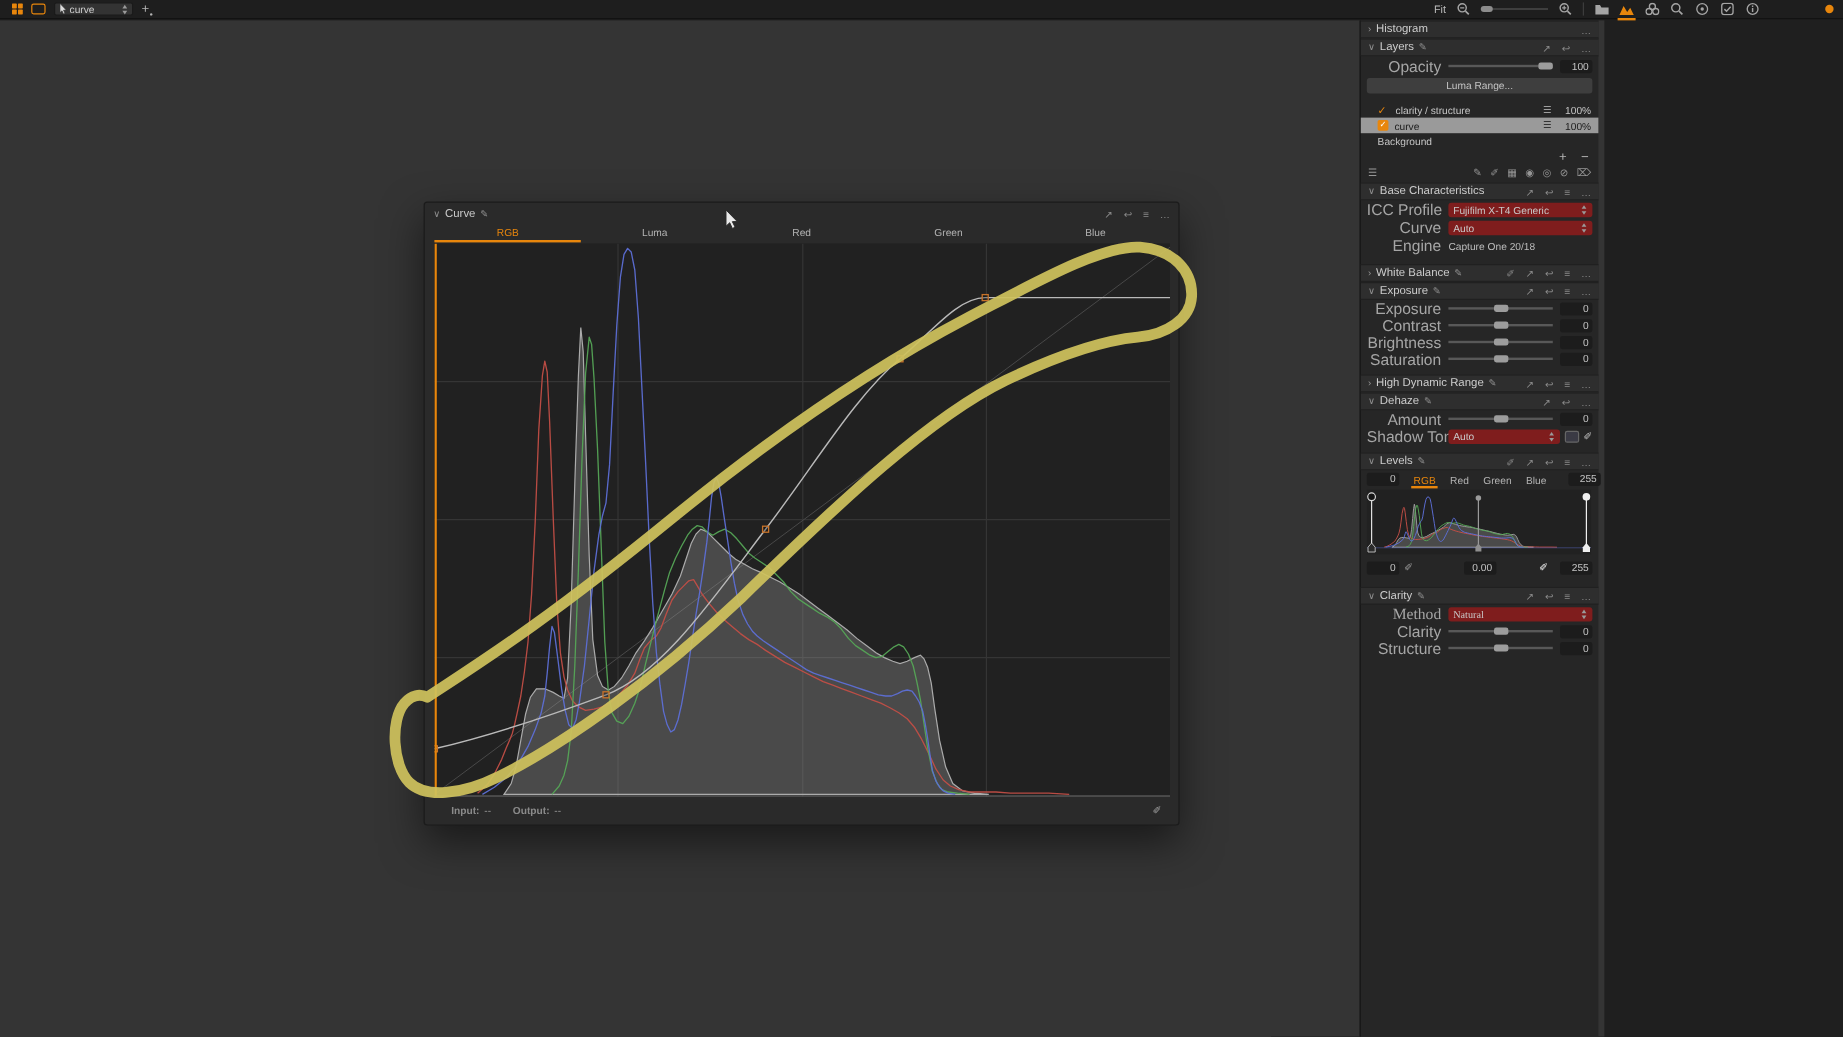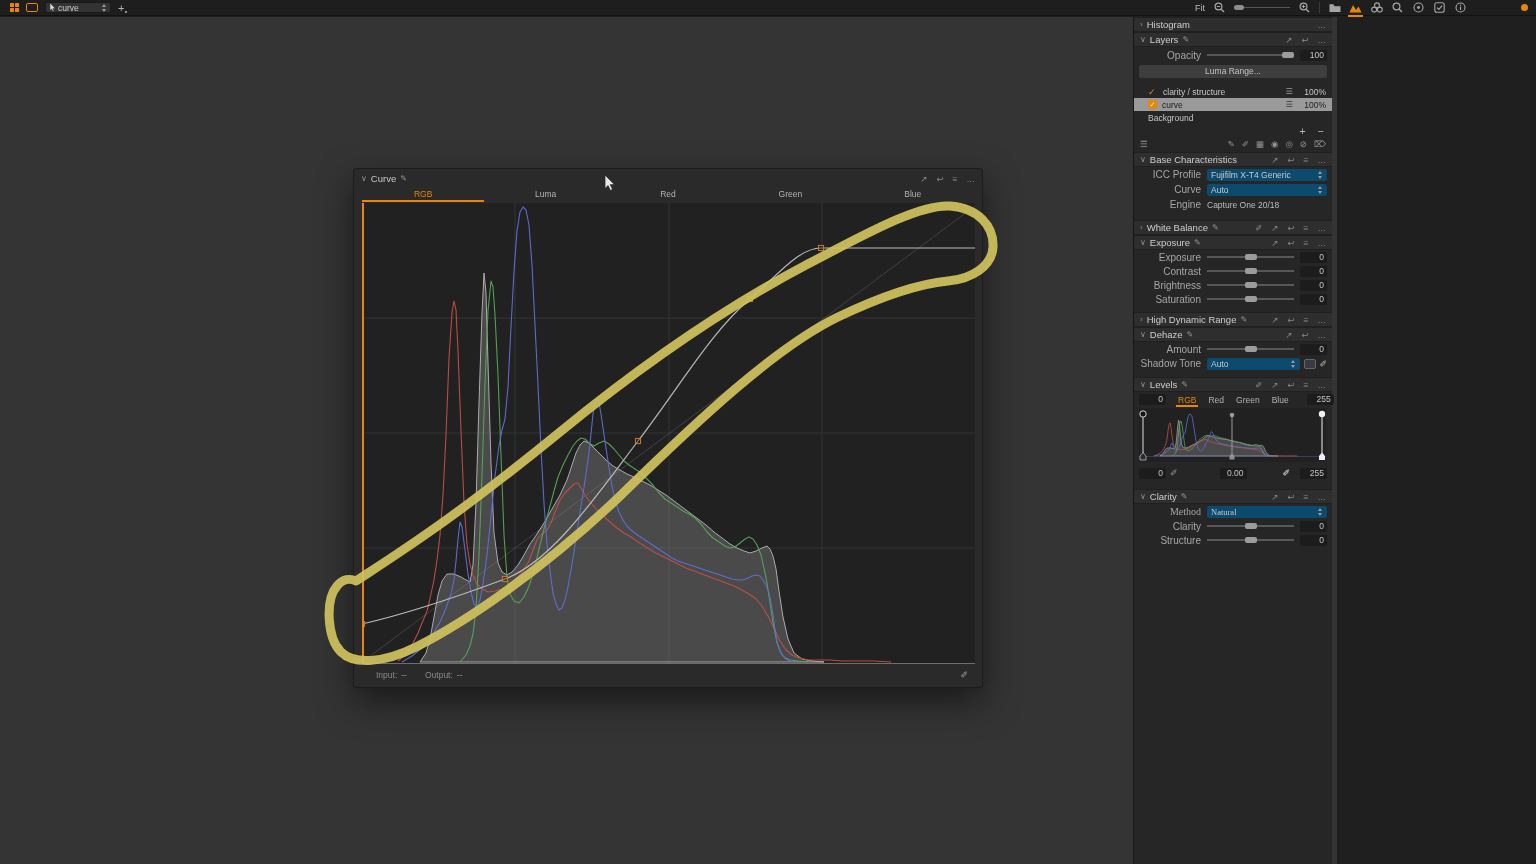--- a/index.html
+++ b/index.html
@@ -45,41 +45,41 @@
   .pencil { color:#8f8f8f; font-size:8px; }
   .spacer { flex:1; }
   .hic { color:#8a8a8a; font-size:8.5px; margin-left:5px; }
   .dlg-tabs { height:14px; display:flex; padding:0 8px; }
   .dtab { flex:1; text-align:center; font-size:8.5px; color:#b3b3b3; position:relative; line-height:13px; }
   .dtab.active { color:#e8860c; }
   .dtab.active::after { content:""; position:absolute; left:0; right:0; bottom:0; height:2px; background:#e8860c; }
   .plotwrap { position:absolute; left:8px; top:34px; width:613px; height:461px; background:#212121; }
   .dlg-foot { position:absolute; left:0; bottom:0; width:100%; height:25px; display:flex; align-items:center;
     padding:0 14px 0 22px; font-size:8.5px; color:#9a9a9a; gap:4px; }
-  .dlg-foot b { font-weight:normal; color:#8a8a8a; }
+  .dlg-foot b { font-weight:bold; color:#8a8a8a; }
   .footval { color:#9a9a9a; margin-right:14px; }
 
   
   .overlay { position:absolute; left:0; top:0; width:1536px; height:864px; pointer-events:none; }
 
   
   .sidebar { position:absolute; right:0; top:17px; width:199px; height:847px; background:#262626;
     border-left:1px solid #161616; font-size:9px; color:#b5b5b5; }
   .phead { height:15px; background:#2e2e2e; border-top:1px solid #202020; border-bottom:1px solid #202020;
     display:flex; align-items:center; gap:4px; padding:0 6px; font-size:9.5px; color:#cdcdcd; }
   .prow { display:flex; align-items:center; height:14px; padding:0 5px; }
-  .plabel { width:62px; text-align:right; margin-right:6px; color:#a6a6a6; font-size:10px; white-space:nowrap; }
+  .plabel { width:62px; text-align:right; margin-right:6px; color:#a6a6a6; font-size:13px; white-space:nowrap; }
   .slider { flex:1; position:relative; height:8px; }
   .slider .track { position:absolute; left:0; right:0; top:3px; height:1.5px; background:#585858; }
   .slider .knob { position:absolute; top:0.5px; width:12px; height:6px; background:#9c9c9c; border-radius:2px; }
   .knob.center { left:50%; transform:translateX(-50%); }
   .knob.right { right:0; }
   .valbox { width:27px; height:11px; background:#1c1c1c; border-radius:2px; color:#c4c4c4; text-align:right;
     font-size:8.5px; line-height:11px; padding:0 3px; margin-left:6px; flex:none; }
-  .select { flex:1; height:12px; background:#0c4a6e; border-radius:2.5px; font-size:8.5px; color:#c9c9c9;
+  .select { flex:1; height:12px; background:#7f1d1d; border-radius:2.5px; font-size:8.5px; color:#c9c9c9;
     display:flex; align-items:center; padding:0 4px; gap:3px; }
   .select .sval { flex:1; white-space:nowrap; overflow:hidden; }
   .btn-wide { margin:2px 5px; height:13px; background:#3e3e3e; border-radius:2.5px; text-align:center;
     line-height:13px; color:#c3c3c3; font-size:8.5px; }
   .lrow { display:flex; align-items:center; height:13px; padding:0 6px 0 14px; gap:5px; color:#c6c6c6; }
   .lrow.selected { background:#9a9a9a; color:#1b1b1b; }
   .lrow .chk { color:#e8860c; font-size:9px; width:10px; }
   .lrow.selected .chkbox { width:9px; height:9px; background:#e8860c; border-radius:1.5px; color:#fff;
     font-size:7px; line-height:9px; text-align:center; }
   .lrow .lname { flex:1; font-size:8.5px; }

